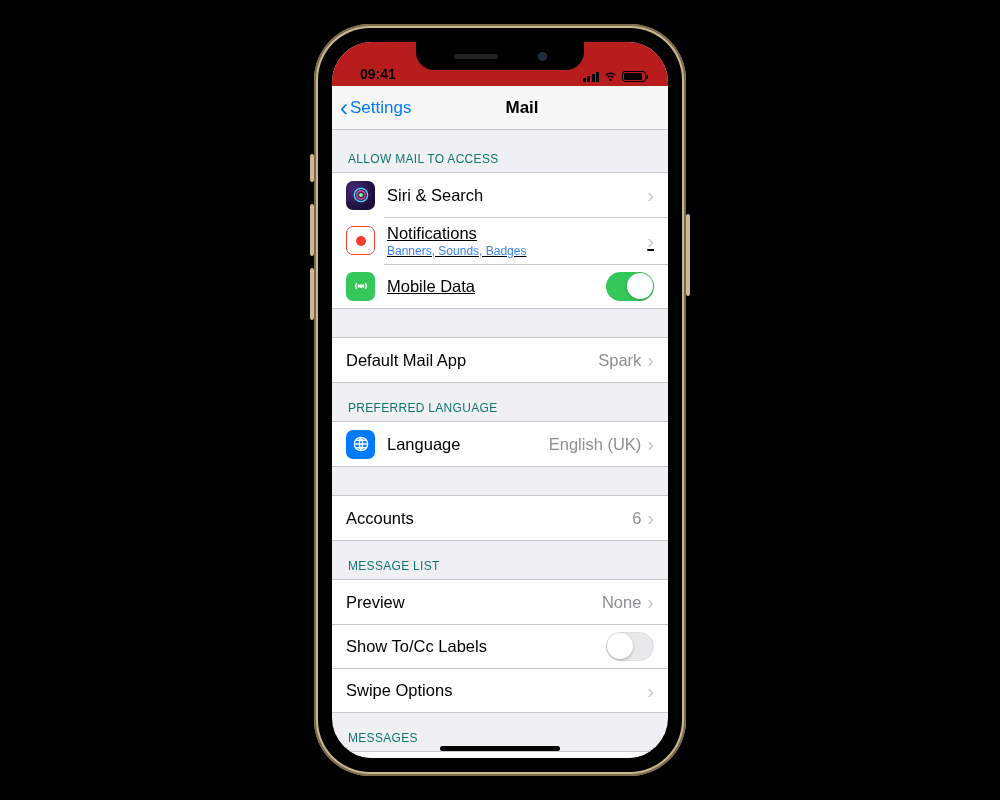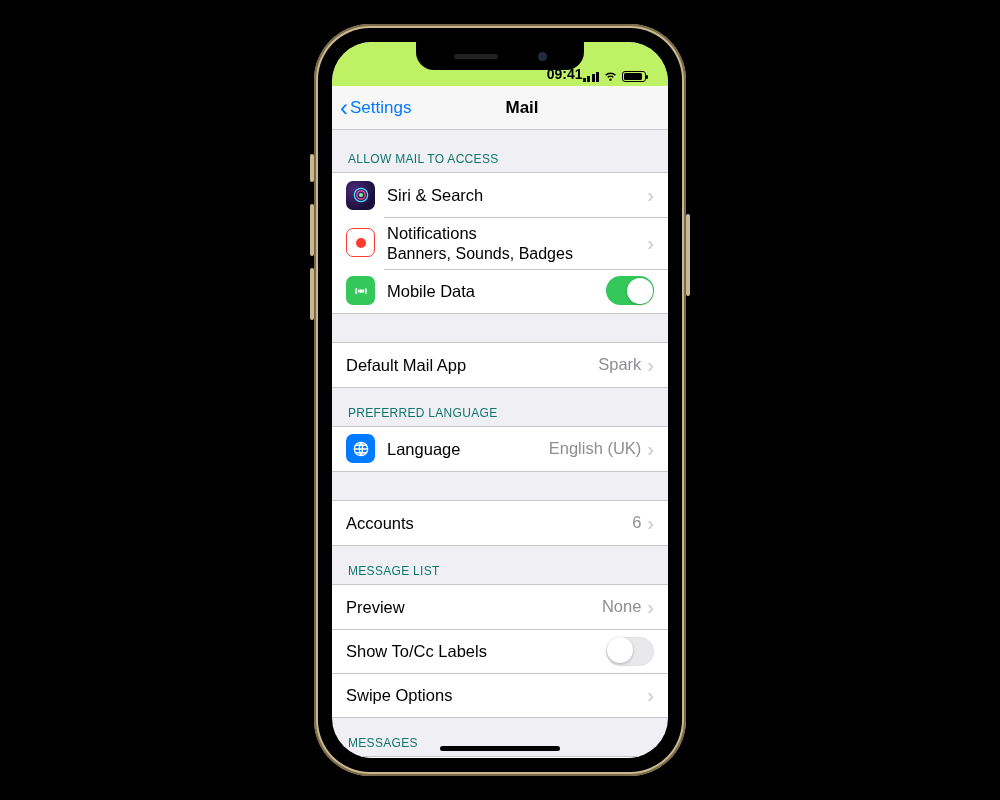--- a/index.html
+++ b/index.html
@@ -45,22 +45,22 @@
       display: flex; align-items: center; justify-content: center; gap: 40px;
     }
     .notch .speaker { width: 44px; height: 5px; background: #222; border-radius: 3px; }
     .notch .cam { width: 9px; height: 9px; background: #1a2a44; border-radius: 50%; border: 1px solid #333; }
     .home-indicator {
       position: absolute; bottom: 7px; left: 50%; transform: translateX(-50%);
       width: 120px; height: 5px; background: #000; border-radius: 3px; z-index: 50;
     }
     
     .status-bar {
-      height: 44px; background: #bef264;
-      display: flex; align-items: flex-end; justify-content: flex-end;
+      height: 44px; background: #b91c1c;
+      display: flex; align-items: flex-end; justify-content: space-between;
       padding: 0 22px 4px 28px;
       font-size: 14px; font-weight: 600;
     }
     .status-right { display: flex; align-items: center; gap: 4px; }
     .sig-bars { display: flex; align-items: flex-end; gap: 1.5px; }
     .sig-bars span { width: 3px; background: #000; border-radius: 0.5px; }
     .sig-bars span:nth-child(1){height:4px} .sig-bars span:nth-child(2){height:6px}
     .sig-bars span:nth-child(3){height:8px} .sig-bars span:nth-child(4){height:10px}
     .wifi { width: 15px; height: 11px; position: relative; }
     .wifi svg { display:block; }
@@ -82,31 +82,31 @@
       font-size: 12px; color: #0f766e; letter-spacing: 0.3px;
       padding: 22px 16px 6px 16px; text-transform: uppercase;
     }
     .section-header.tight { padding-top: 18px; }
     .group { background: #fff; border-top: 0.5px solid #c6c6c8; border-bottom: 0.5px solid #c6c6c8; }
     .row {
       min-height: 44px; display: flex; align-items: center;
       padding: 6px 14px; position: relative;
     }
     .row + .row { border-top: 0.5px solid #c6c6c8; margin-left: 0; }
-    .row.with-icon + .row.with-icon { border-top: none; }
+    .row.with-icon + .row.with-icon { border-top: none; text-decoration: underline; }
     .row.with-icon + .row.with-icon::before {
       content:""; position:absolute; top:0; left:52px; right:0; height:0.5px; background:#c6c6c8;
     }
     .row .icon {
       width: 29px; height: 29px; border-radius: 7px; margin-right: 12px;
       display:flex; align-items:center; justify-content:center; flex-shrink:0;
     }
     .row .labels { flex:1; display:flex; flex-direction:column; justify-content:flex-start; }
     .row .title { font-size: 16.5px; color: #000; line-height: 1.25; }
-    .row .sub { font-size: 16px; color: #000000; line-height: 1.2; }
+    .row .sub { font-size: 12px; color: #3b82f6; line-height: 1.2; }
     .row .value { font-size: 16.5px; color: #8e8e93; margin-right: 6px; }
     .chev-r { color: #c7c7cc; font-size: 20px; line-height:1; }
     .toggle { width: 48px; height: 29px; border-radius: 29px; position: relative; }
     .toggle.on { background: #34c759; }
     .toggle.off { background: #e9e9eb; border: 1.5px solid #e0e0e2; }
     .toggle .knob { position:absolute; top:1.5px; width:26px; height:26px; background:#fff; border-radius:50%; box-shadow:0 1px 3px rgba(0,0,0,0.25); }
     .toggle.on .knob { right: 1.5px; }
     .toggle.off .knob { left: 0; top: -0.5px; }
     .spacer { height: 28px; }
     

